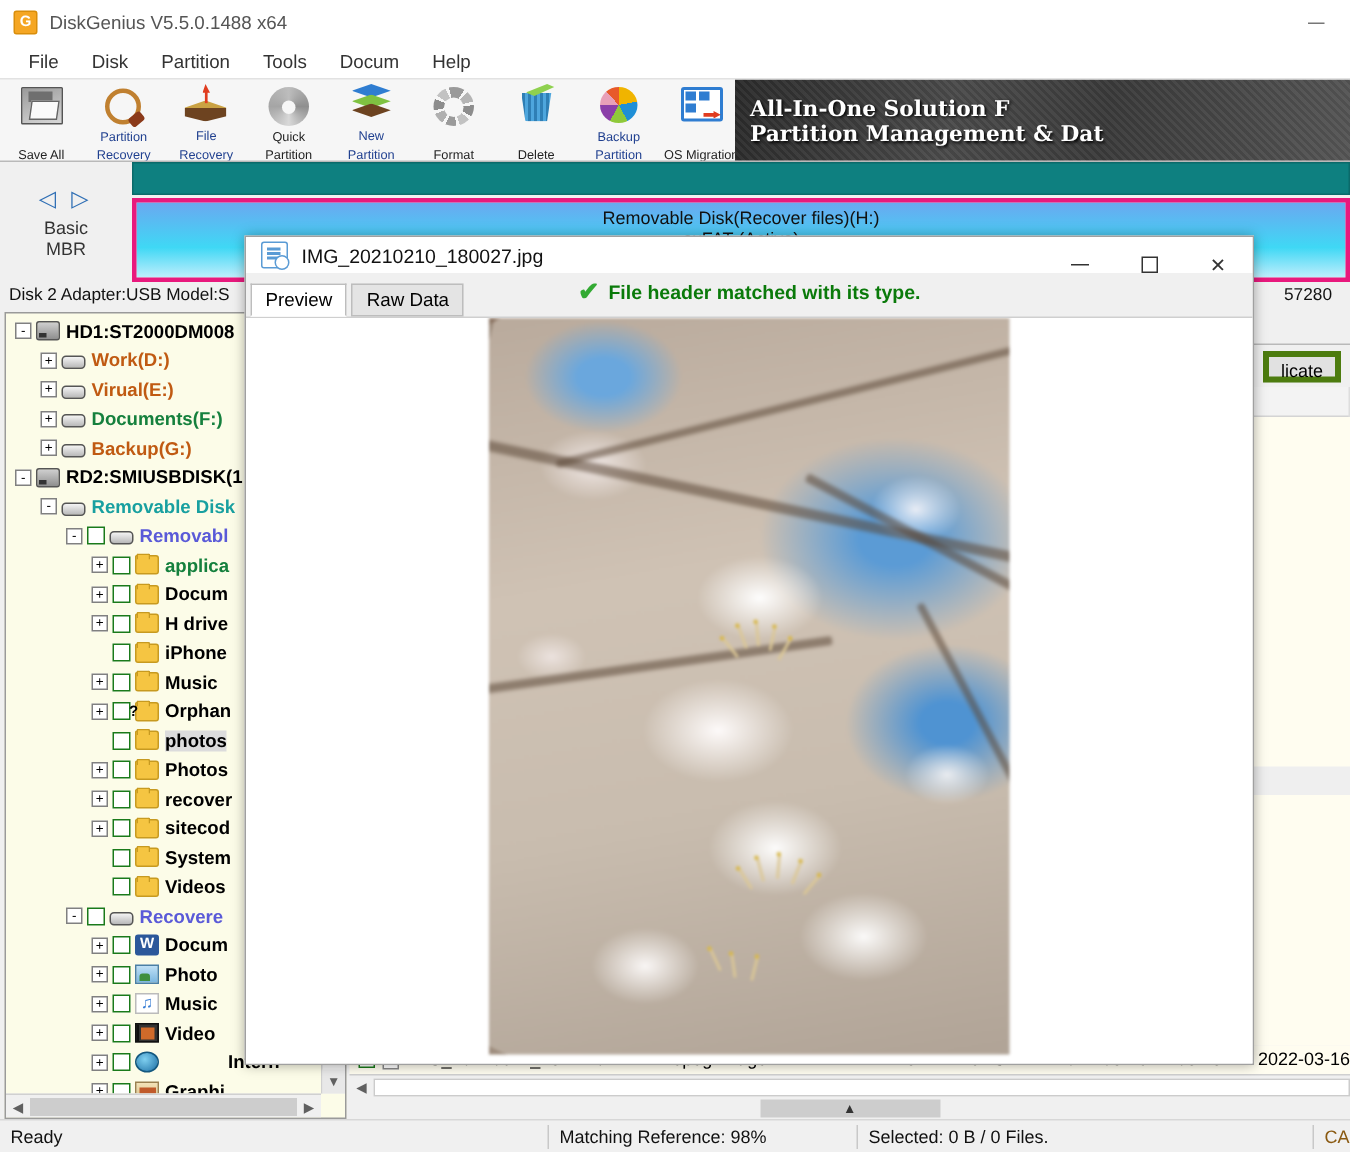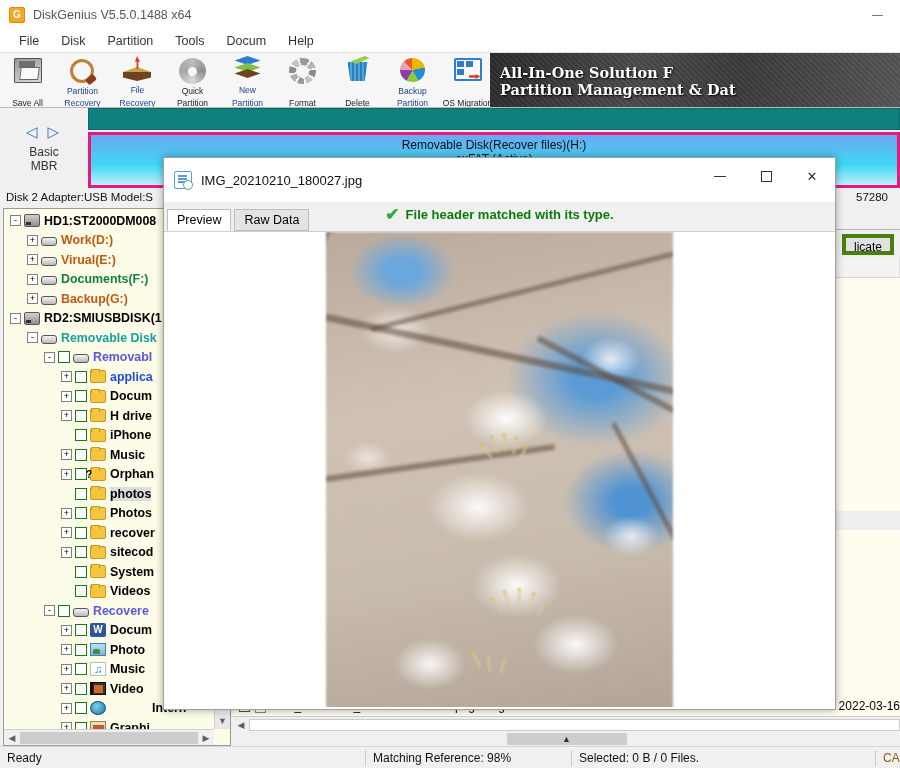--- a/index.html
+++ b/index.html
@@ -181,21 +181,21 @@
 
   
   .statusbar { height:22px; background:#f0f0f0; border-top:1px solid #d7d7d7; display:flex; align-items:center;
                font-size:12px; color:#111; }
   .sb-cell { height:22px; line-height:22px; padding-left:7px; }
   .sb-sep { border-left:1px solid #c8c8c8; height:16px; }
 
   
   .dialog { position:absolute; left:163px; top:157px; width:673px; height:553px; background:#fff;
             border:1px solid #a0a0a0; box-shadow:0 0 8px rgba(0,0,0,.35); display:flex; flex-direction:column; }
-  .dlg-title { height:44px; display:flex; align-items:center; background:#fff; position:relative; }
+  .dlg-title { height:24px; display:flex; align-items:center; background:#fff; position:relative; }
   .dlg-title .dicon { width:18px; height:18px; margin-left:10px; margin-right:9px; position:relative;
                       border:1.5px solid #5a9bd5; border-radius:2px; background:#fff; }
   .dlg-title .dicon:before{content:"";position:absolute;left:3px;top:3px;width:9px;height:1.5px;background:#5a9bd5;
      box-shadow:0 3px 0 #5a9bd5, 0 6px 0 #5a9bd5;}
   .dlg-title .dicon:after{content:"";position:absolute;right:-2px;bottom:-2px;width:8px;height:8px;border:1.5px solid #5a9bd5;border-radius:50%;background:#fff;}
   .dlg-title .dt { font-size:13px; color:#111; }
   .dlg-btns { position:absolute; right:0; top:0; height:36px; display:flex; }
   .dlg-btn { width:46px; height:36px; display:flex; align-items:center; justify-content:center; color:#333; font-size:13px; }
   .dlg-btn .dash{width:12px;height:1px;background:#333;}
   .dlg-btn .sq{width:11px;height:11px;border:1px solid #333;}
@@ -390,21 +390,21 @@
           <div class="trow" style="padding-left: 40px;">
             <span class="tog">-</span>
             <span class="cbx"></span>
             <span class="ic16 ic-disk"></span>
             <span class="tlabel" style="color: rgb(90, 90, 216);">Removabl</span>
           </div>
           <div class="trow" style="padding-left: 57px;">
             <span class="tog">+</span>
             <span class="cbx"></span>
             <span class="ic16 ic-folder"></span>
-            <span class="tlabel" style="color: #1d4ed8;">applica</span>
+            <span class="tlabel" style="color: #15803d;">applica</span>
           </div>
           <div class="trow" style="padding-left: 57px;">
             <span class="tog">+</span>
             <span class="cbx"></span>
             <span class="ic16 ic-folder"></span>
             <span class="tlabel" style="color: rgb(0, 0, 0);">Docum</span>
           </div>
           <div class="trow" style="padding-left: 57px;">
             <span class="tog">+</span>
             <span class="cbx"></span>

